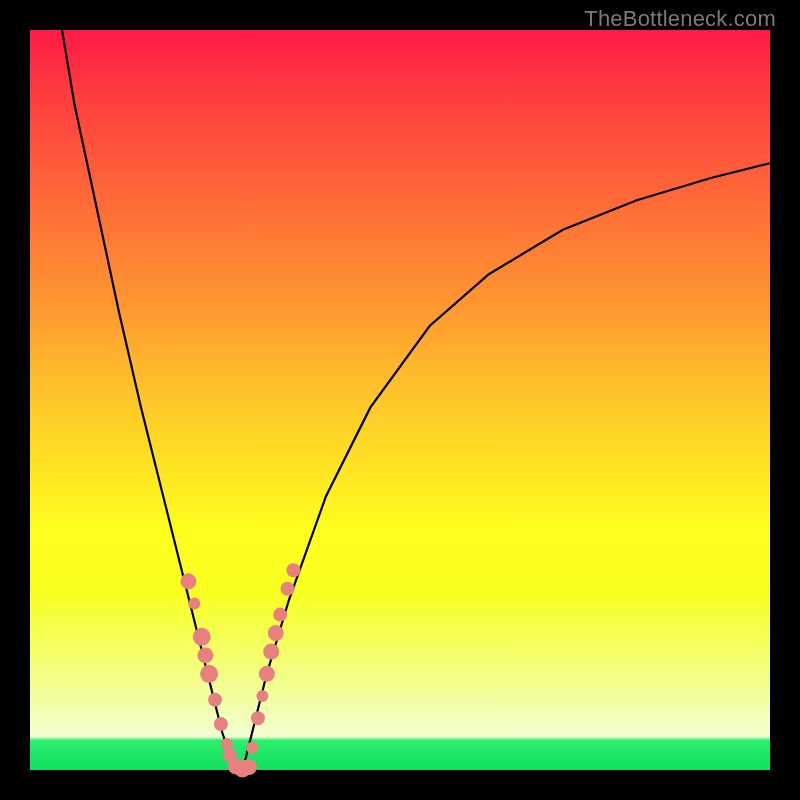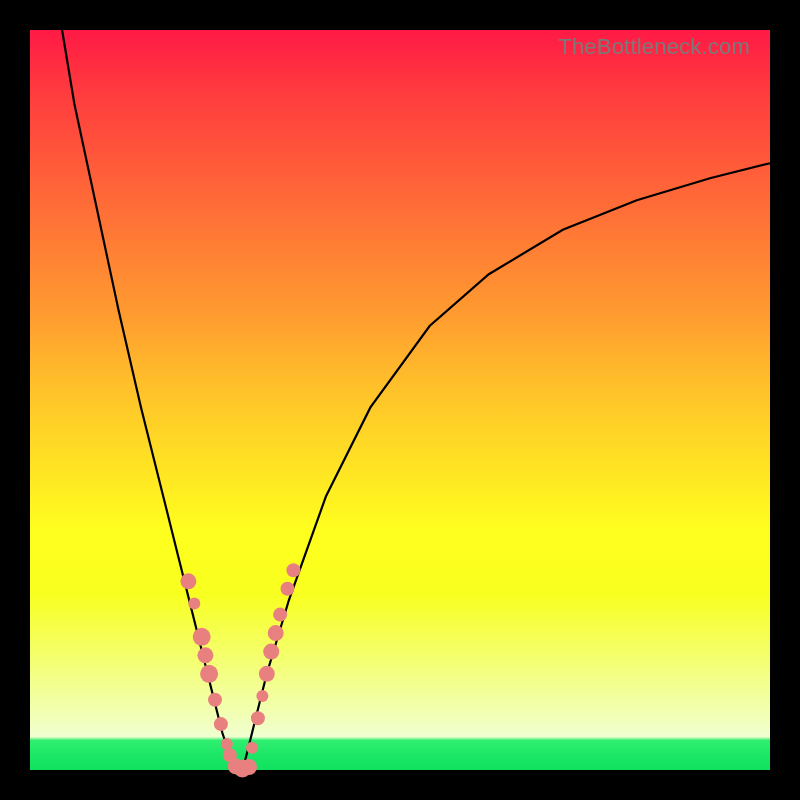--- a/index.html
+++ b/index.html
@@ -36,27 +36,26 @@
       #ffff1e 68%,
       #f8ff1e 76%,
       #f0ffd0 95.5%,
       #30ef70 96%,
       #20e868 97.5%,
       #10e15e 100%);
   }
   .watermark {
     position: absolute;
     top: 6px;
-    right: 50px;
+    right: 24px;
     color: #7a7a7a;
     font-size: 22px;
     font-weight: 500;
     letter-spacing: 0.2px;
     font-family: Arial, Helvetica, sans-serif;
-    margin-top: 28px;
   }
   svg.curve {
     position: absolute;
     top: 30px;
     left: 30px;
     width: 740px;
     height: 740px;
     overflow: visible;
   }
   .marker {

